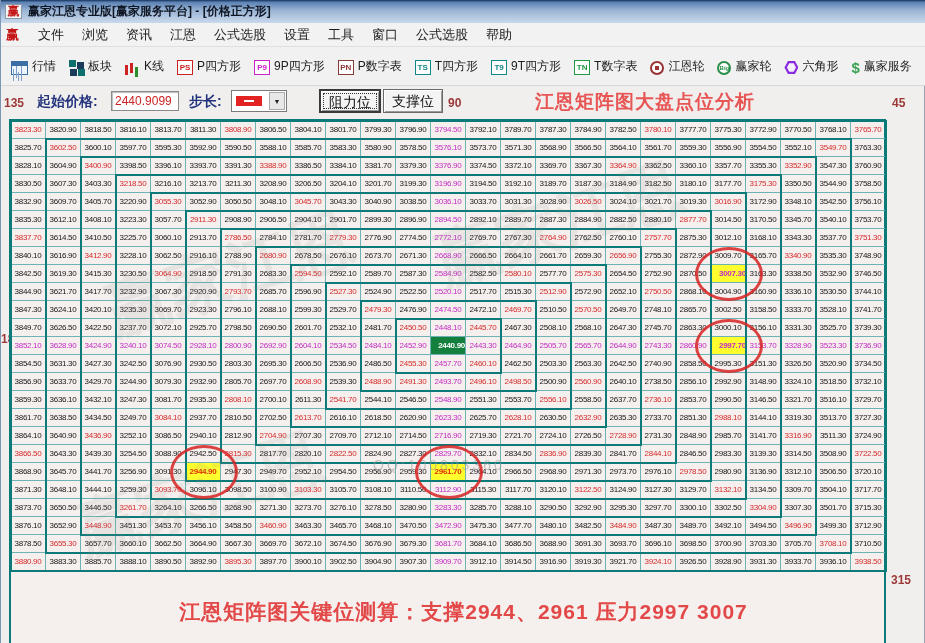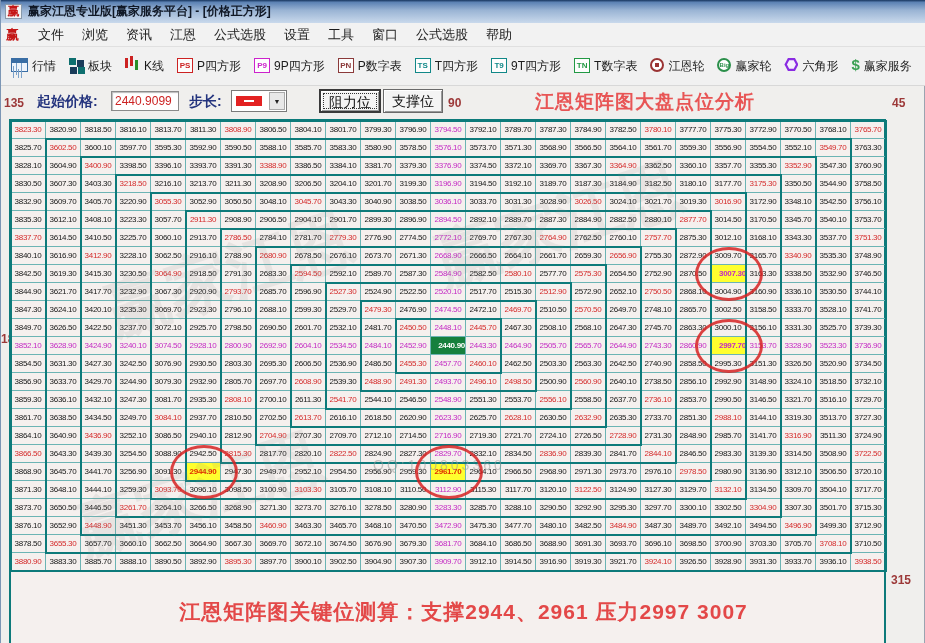--- a/index.html
+++ b/index.html
@@ -13,21 +13,21 @@
   .applogo { width:17px; height:15px; background:#f4f4f4; border:1px solid #8899aa; color:#c41616; font-weight:bold; font-size:12px; line-height:13px; text-align:center; margin-right:6px; }
   #titletext { font-size:12px; font-weight:600; color:#101826; }
 
   
   #menubar { position:absolute; left:0; top:23px; width:925px; height:24px; background:#f2f2f2; border-bottom:1px solid #e0e0e0; display:flex; align-items:center; padding-left:5px; }
   .menulogo { color:#c41616; font-weight:bold; font-size:13px; margin-right:10px; }
   .menu-item { font-size:13px; color:#1c1c1c; padding:3px 9px; cursor:default; }
 
   
   #toolbar { position:absolute; left:0; top:47px; width:925px; height:39px; background:#f1f1f1; border-bottom:1px solid #d8d8d8; display:flex; align-items:center; padding-left:10px; }
-  .tb-item { display:flex; align-items:flex-start; margin-right:13px; }
+  .tb-item { display:flex; align-items:flex-end; margin-right:13px; }
   .tb-label { font-size:12px; color:#1c1c1c; margin-left:4px; white-space:nowrap; }
   .ic { display:inline-block; position:relative; }
   .ic-market { width:17px; height:14px; border:1px solid #3a6ea5;
     background:linear-gradient(#3a6ea5 0 4px, #eef4fc 4px),#eef4fc; }
   .ic-market:after { content:""; position:absolute; left:4px; top:4px; width:1px; height:9px; background:#7aa0c8; box-shadow:5px 0 0 #7aa0c8, 0 3px 0 #7aa0c8, 5px 3px 0 #7aa0c8, -3px 3px 0 #7aa0c8, 2px 6px 0 #7aa0c8,-3px 6px 0 #7aa0c8, 5px 6px 0 #7aa0c8; }
   .ic-blocks { width:7px; height:7px; background:#0e6f6f; box-shadow:8px 2px 0 #1a3c5a, 1px 9px 0 #1a3c5a, 9px 9px 0 #0e6f6f; margin-right:8px; margin-bottom:8px; }
   .ic-candle { width:3px; height:10px; background:#cc2222; margin-right:12px;
     box-shadow:5px -2px 0 #cc2222, 10px 2px 0 #2a8f2a; }
   .ic-box { width:16px; height:15px; border:1px solid currentColor; font-size:8px; font-weight:bold; text-align:center; line-height:13px; background:#fdfdfd; }
   .ic-wheel { width:14px; height:14px; border-radius:50%; }

